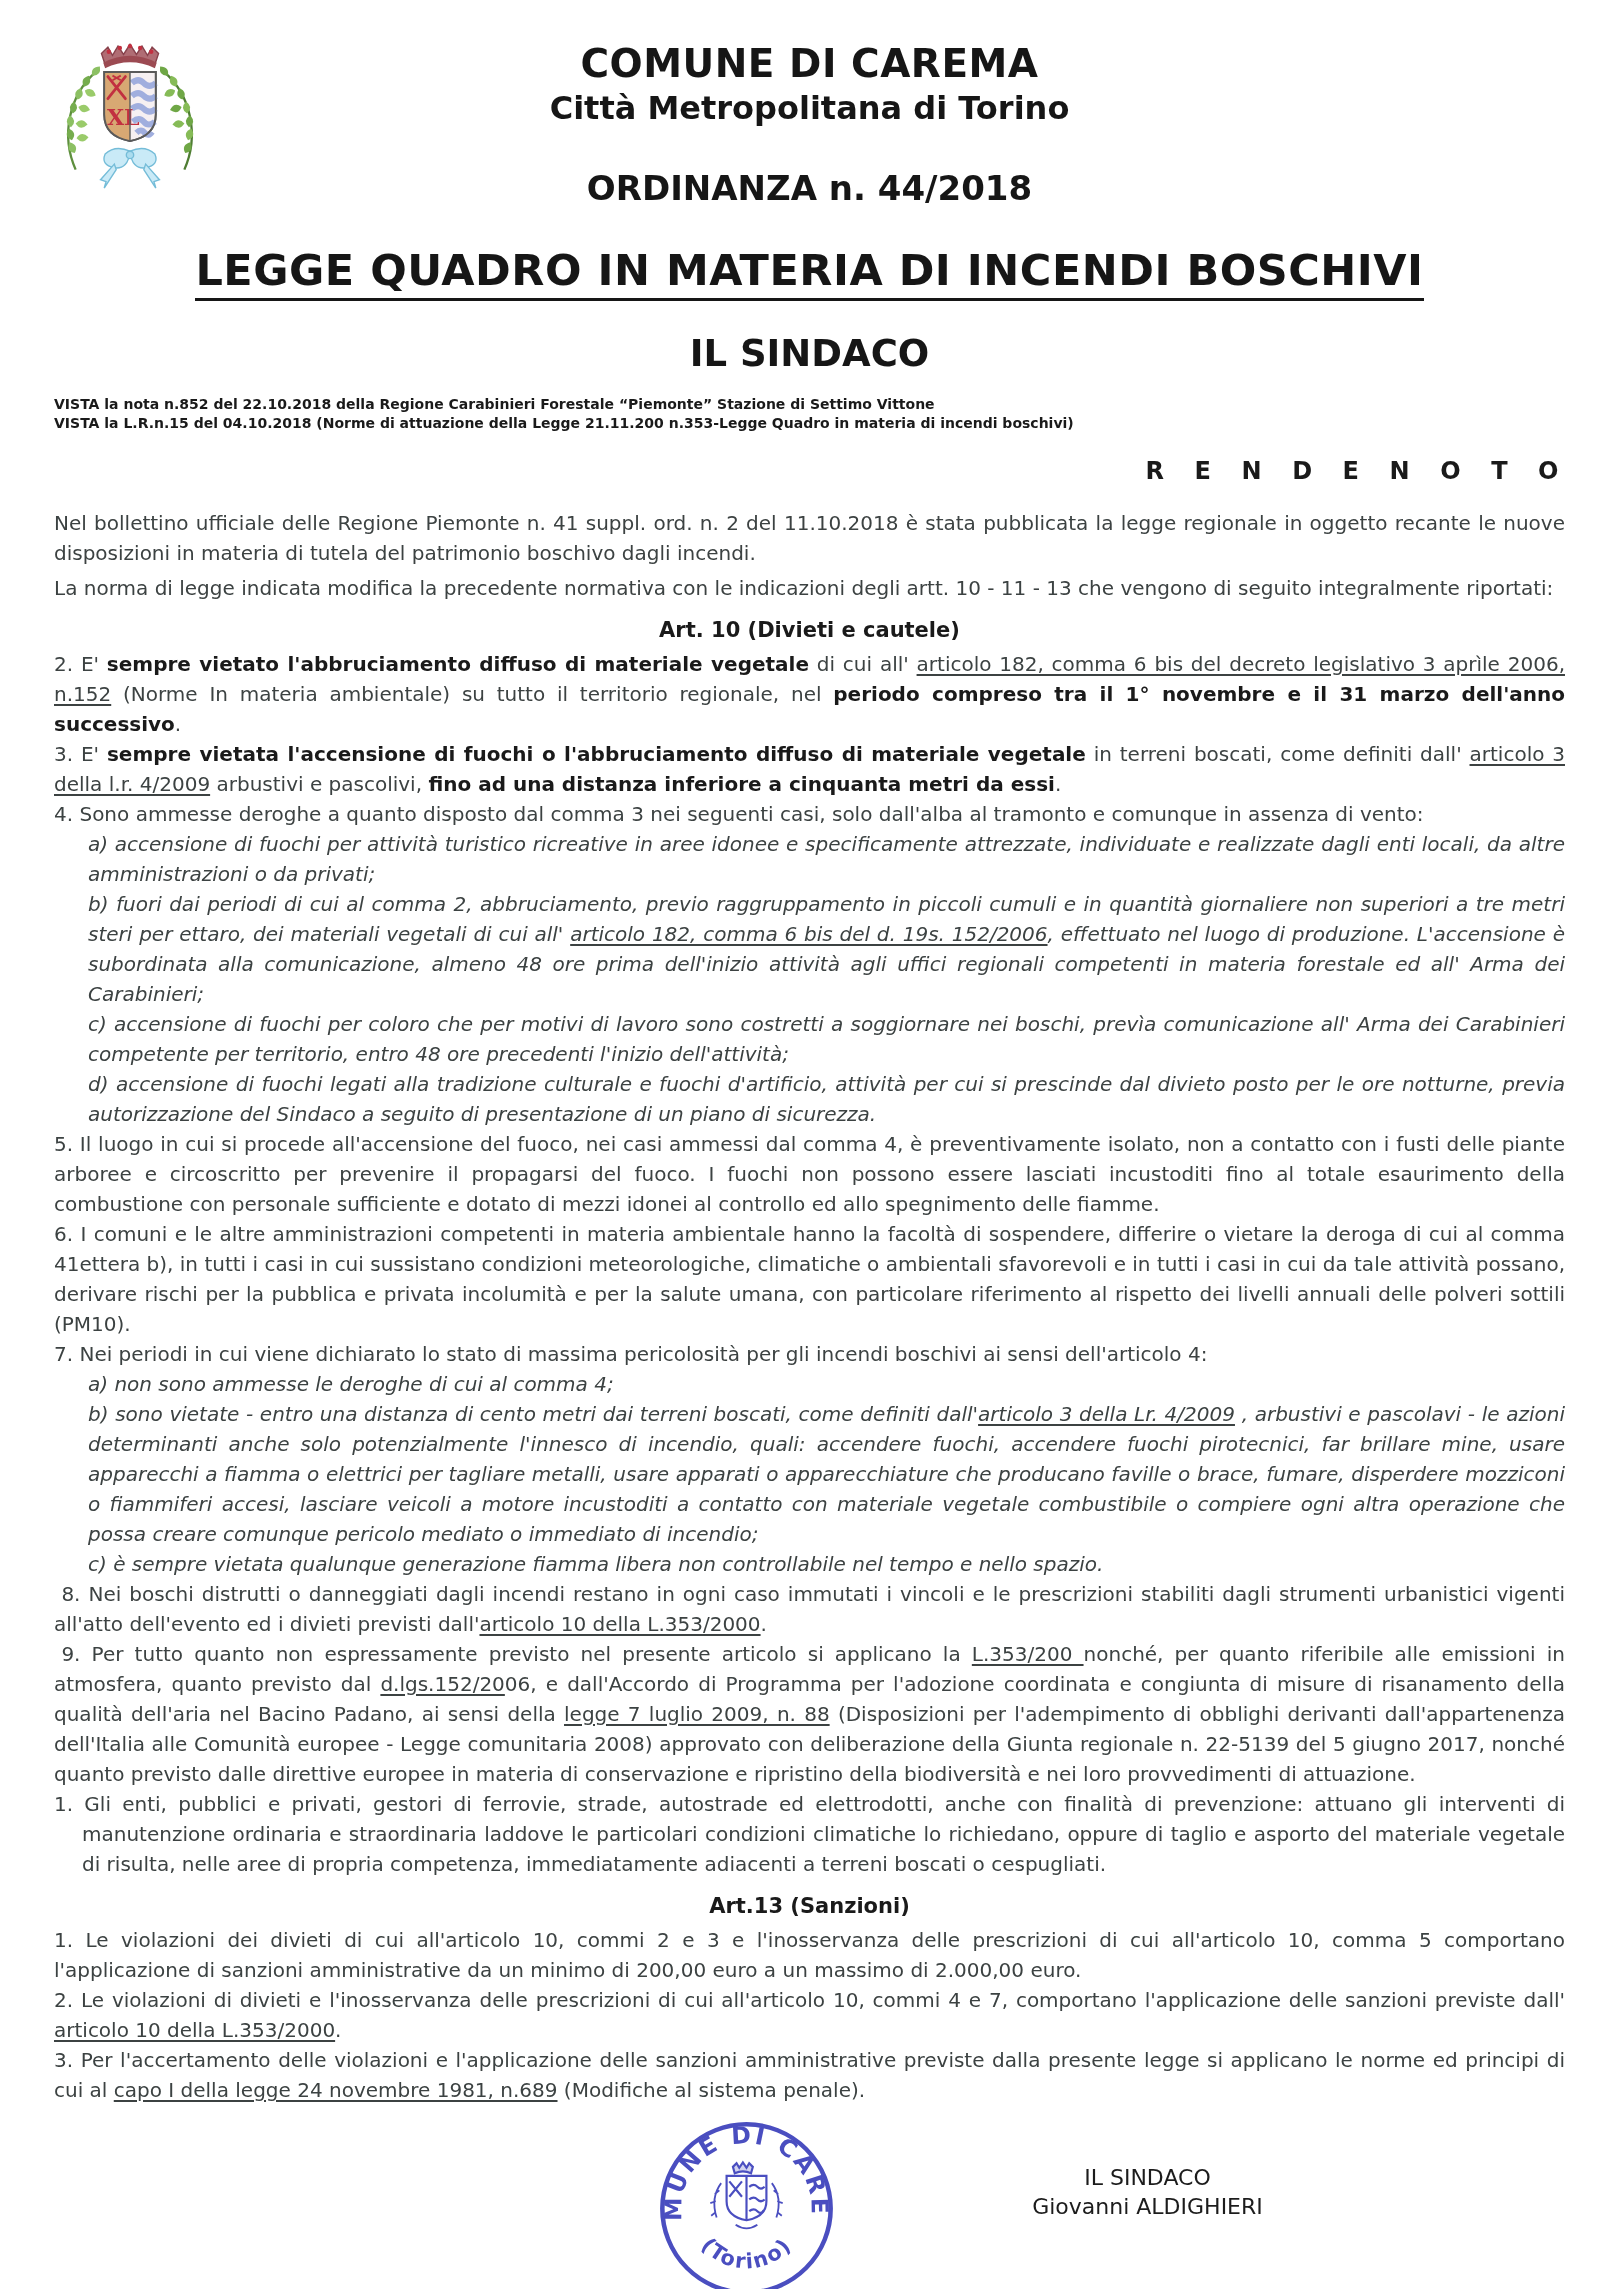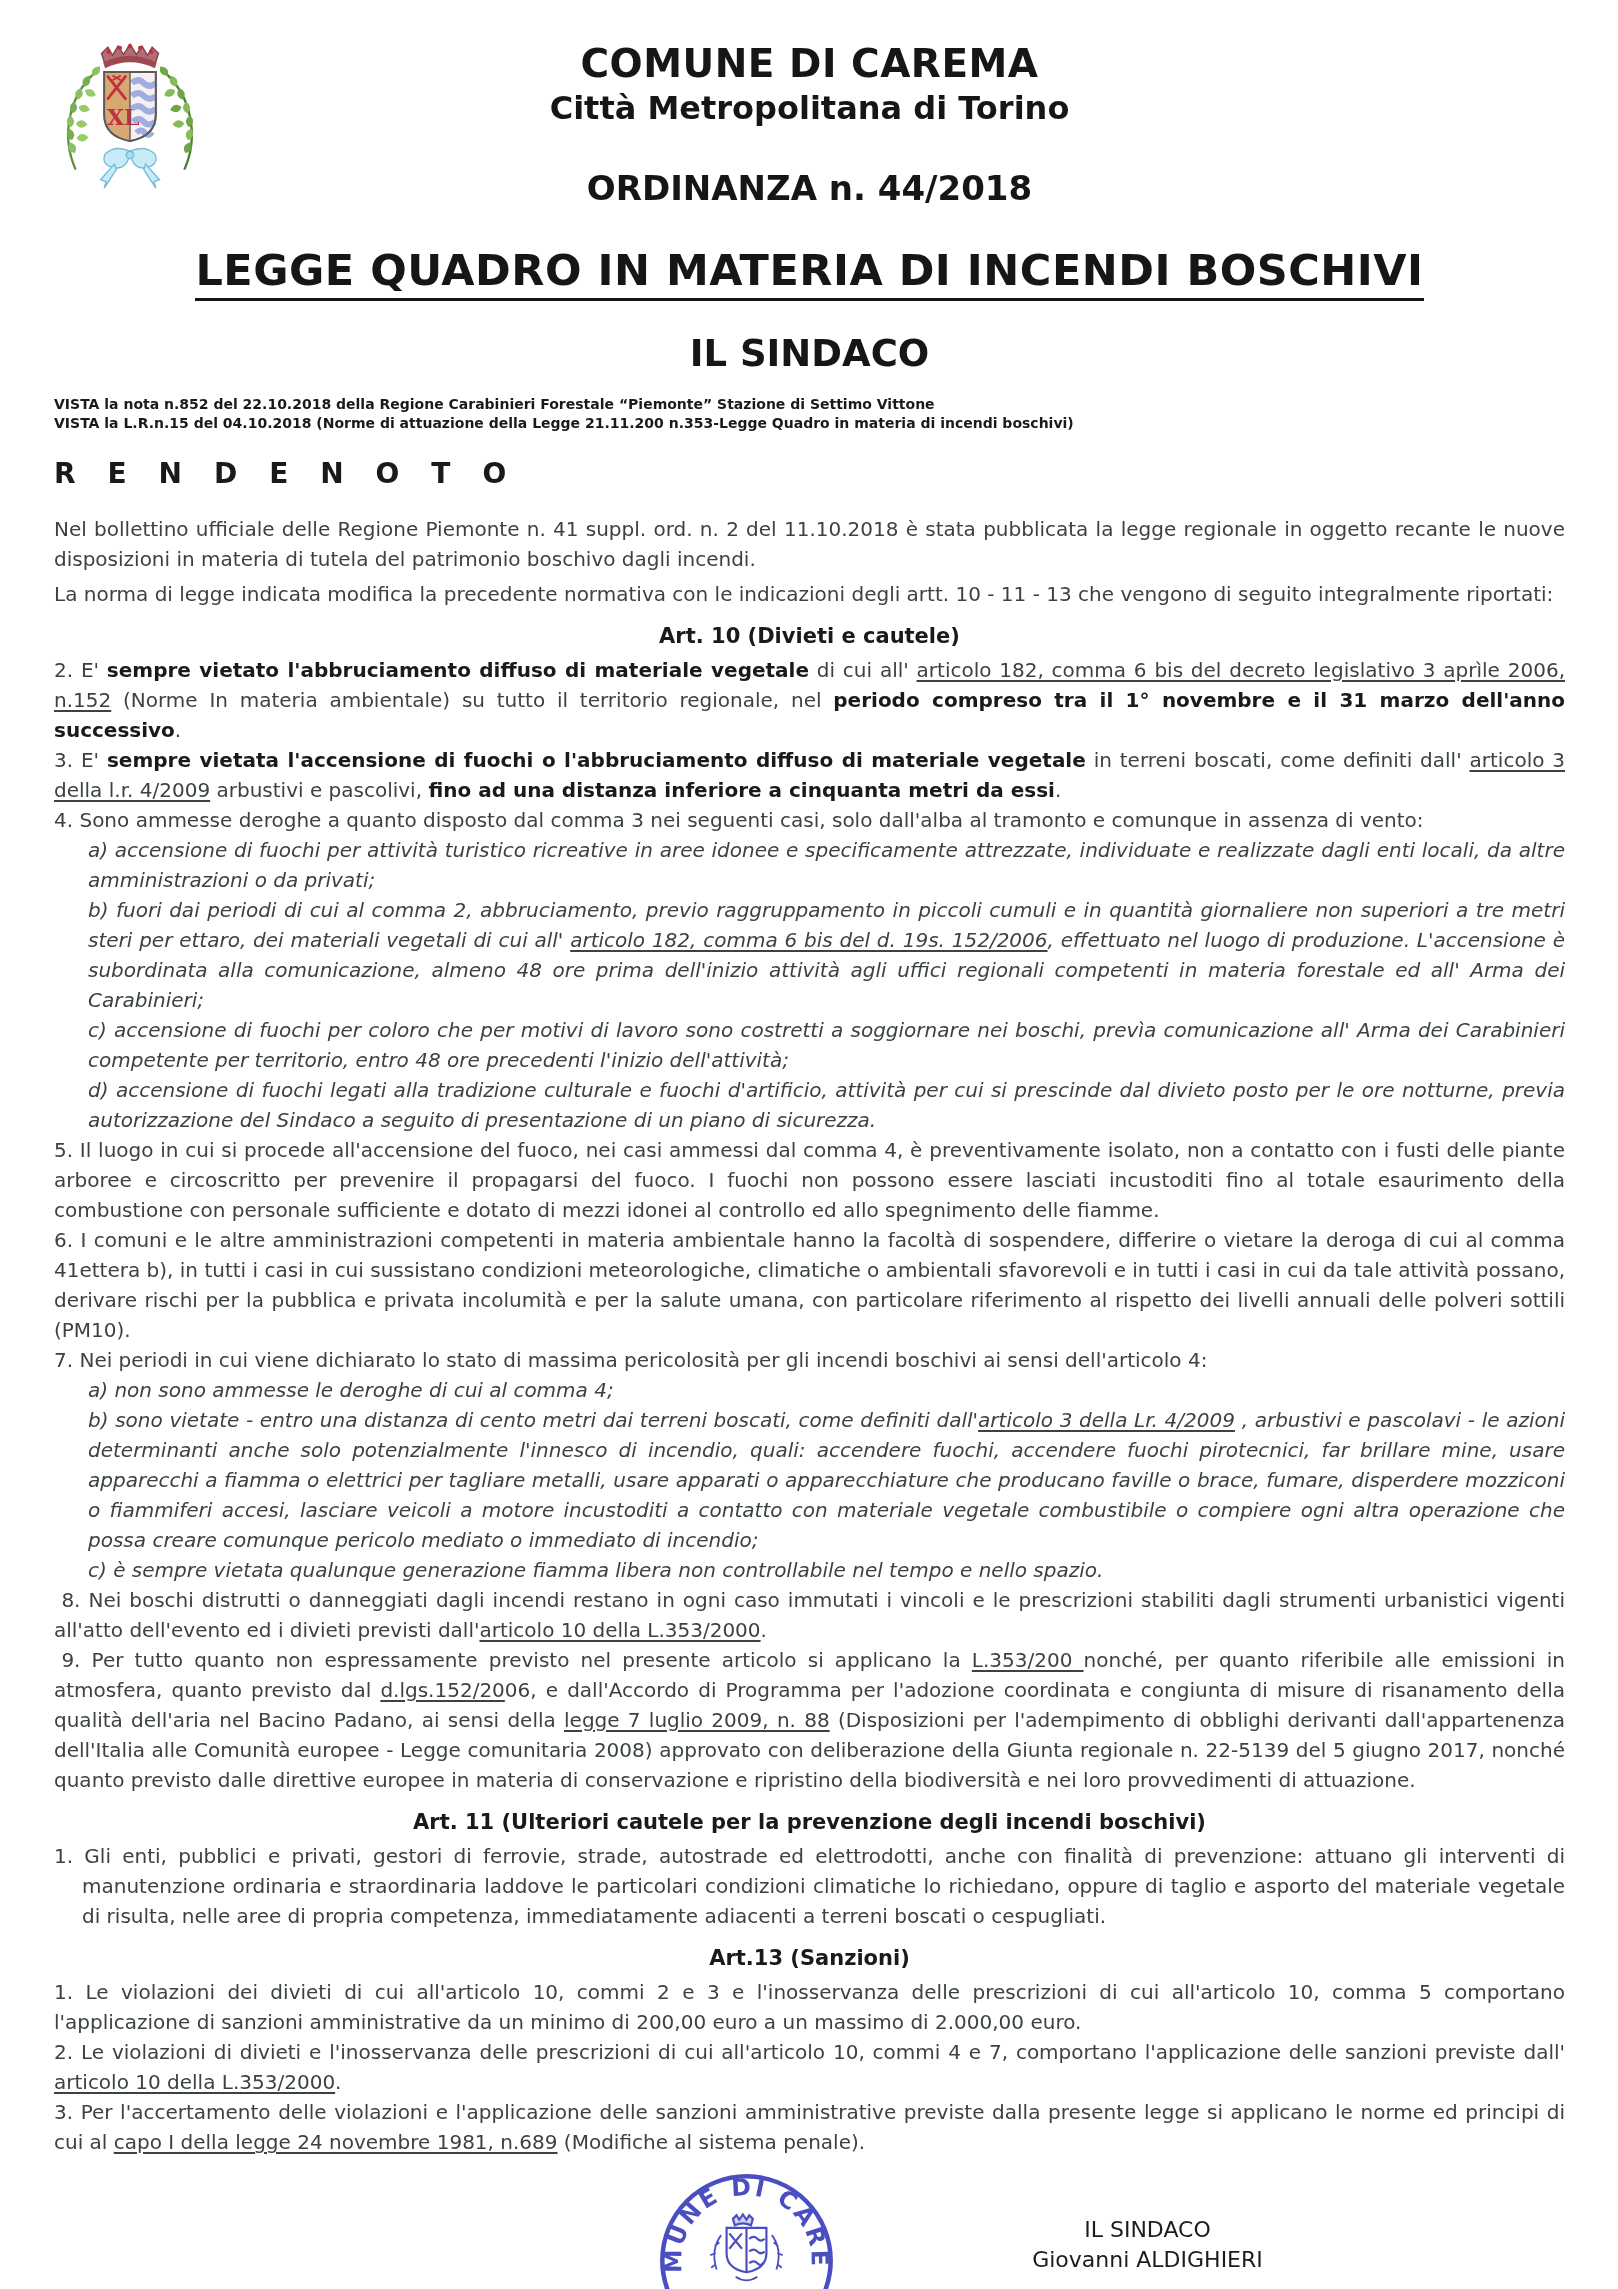--- a/index.html
+++ b/index.html
@@ -14,21 +14,21 @@
   .title{font-size:39px; font-weight:bold; letter-spacing:0.5px;}
   .subtitle{font-size:32px; font-weight:bold; margin-top:2.8px;}
   .ord{font-size:34px; font-weight:bold; margin-top:41px;}
   .law{margin-top:37px; font-size:43px; font-weight:bold;}
   .law-inner{border-bottom:3.7px solid #161616; padding-bottom:2.8px; letter-spacing:0.5px;}
   .issuer{font-size:37px; font-weight:bold; margin-top:37px; margin-bottom:20px;}
   
   .docbody{font-size:20px; line-height:1.5; text-align:justify;}
   .blk{margin:0;}
   .vista{font-weight:bold; text-align:left; font-size:14px; line-height:1.38; color:#1c1c1c;}
-  .rende{text-align:left; font-weight:bold; font-size:28px; color:#101010;
+  .rende{text-align:right; font-weight:bold; font-size:24px; color:#101010;
          letter-spacing:6.5px; word-spacing:9.2px; margin:20px 0 18.5px 0;}
   .p{margin-bottom:4.6px;}
   .h{text-align:center; font-weight:bold; color:#1a1a1a; font-size:21px; margin:12px 0 2.8px 0;}
   .sub{margin-left:34px; font-style:italic;}
   .hang{padding-left:28px; text-indent:-28px;}
   .sp{text-indent:7.4px;}
   .docbody span.b{font-weight:bold; color:#1a1a1a;}
   .docbody span.i{font-style:italic;}
   .docbody span.u{text-decoration:underline; text-underline-offset:2.8px; text-decoration-thickness:1.8px;}
   
@@ -134,21 +134,20 @@
       <div class="blk sub"><span class="i">c) accensione di fuochi per coloro che per motivi di lavoro sono costretti a soggiornare nei boschi, prevìa comunicazione all' Arma dei Carabinieri competente per territorio, entro 48 ore precedenti l'inizio dell'attività;</span></div>
       <div class="blk sub"><span class="i">d) accensione di fuochi legati alla tradizione culturale e fuochi d'artificio, attività per cui si prescinde dal divieto posto per le ore notturne, previa autorizzazione del Sindaco a seguito di presentazione di un piano di sicurezza.</span></div>
       <div class="blk item"><span>5. Il luogo in cui si procede all'accensione del fuoco, nei casi ammessi dal comma 4, è preventivamente isolato, non a contatto con i fusti delle piante arboree e circoscritto per prevenire il propagarsi del fuoco. I fuochi non possono essere lasciati incustoditi fino al totale esaurimento della combustione con personale sufficiente e dotato di mezzi idonei al controllo ed allo spegnimento delle fiamme.</span></div>
       <div class="blk item"><span>6. I comuni e le altre amministrazioni competenti in materia ambientale hanno la facoltà di sospendere, differire o vietare la deroga di cui al comma 41ettera b), in tutti i casi in cui sussistano condizioni meteorologiche, climatiche o ambientali sfavorevoli e in tutti i casi in cui da tale attività possano, derivare rischi per la pubblica e privata incolumità e per la salute umana, con particolare riferimento al rispetto dei livelli annuali delle polveri sottili (PM10).</span></div>
       <div class="blk item"><span>7. Nei periodi in cui viene dichiarato lo stato di massima pericolosità per gli incendi boschivi ai sensi dell'articolo 4:</span></div>
       <div class="blk sub"><span class="i">a) non sono ammesse le deroghe di cui al comma 4;</span></div>
       <div class="blk sub"><span class="i">b) sono vietate - entro una distanza di cento metri dai terreni boscati, come definiti dall'</span><span class="i u">articolo 3 della Lr. 4/2009</span><span class="i"> , arbustivi e pascolavi - le azioni determinanti anche solo potenzialmente l'innesco di incendio, quali: accendere fuochi, accendere fuochi pirotecnici, far brillare mine, usare apparecchi a fiamma o elettrici per tagliare metalli, usare apparati o apparecchiature che producano faville o brace, fumare, disperdere mozziconi o fiammiferi accesi, lasciare veicoli a motore incustoditi a contatto con materiale vegetale combustibile o compiere ogni altra operazione che possa creare comunque pericolo mediato o immediato di incendio;</span></div>
       <div class="blk sub"><span class="i">c) è sempre vietata qualunque generazione fiamma libera non controllabile nel tempo e nello spazio.</span></div>
       <div class="blk item sp"><span>8. Nei boschi distrutti o danneggiati dagli incendi restano in ogni caso immutati i vincoli e le prescrizioni stabiliti dagli strumenti urbanistici vigenti all'atto dell'evento ed i divieti previsti dall'</span><span class="u">articolo 10 della L.353/2000</span><span>.</span></div>
       <div class="blk item sp"><span>9. Per tutto quanto non espressamente previsto nel presente articolo si applicano la </span><span class="u">L.353/200 </span><span>nonché, per quanto riferibile alle emissioni in atmosfera, quanto previsto dal </span><span class="u">d.lgs.152/20</span><span>06, e dall'Accordo di Programma per l'adozione coordinata e congiunta di misure di risanamento della qualità dell'aria nel Bacino Padano, ai sensi della </span><span class="u">legge 7 luglio 2009, n. 88</span><span> (Disposizioni per l'adempimento di obblighi derivanti dall'appartenenza dell'Italia alle Comunità europee - Legge comunitaria 2008) approvato con deliberazione della Giunta regionale n. 22-5139 del 5 giugno 2017, nonché quanto previsto dalle direttive europee in materia di conservazione e ripristino della biodiversità e nei loro provvedimenti di attuazione.</span></div>
-      <div class="blk h"><span class="b">Art. 11 (Ulteriori cautele per la prevenzione degli incendi boschivi)</span></div>
       <div class="blk item hang"><span>1. Gli enti, pubblici e privati, gestori di ferrovie, strade, autostrade ed elettrodotti, anche con finalità di prevenzione: attuano gli interventi di manutenzione ordinaria e straordinaria laddove le particolari condizioni climatiche lo richiedano, oppure di taglio e asporto del materiale vegetale di risulta, nelle aree di propria competenza, immediatamente adiacenti a terreni boscati o cespugliati.</span></div>
       <div class="blk h"><span class="b">Art.13 (Sanzioni)</span></div>
       <div class="blk item"><span>1. Le violazioni dei divieti di cui all'articolo 10, commi 2 e 3 e l'inosservanza delle prescrizioni di cui all'articolo 10, comma 5 comportano l'applicazione di sanzioni amministrative da un minimo di 200,00 euro a un massimo di 2.000,00 euro.</span></div>
       <div class="blk item"><span>2. Le violazioni di divieti e l'inosservanza delle prescrizioni di cui all'articolo 10, commi 4 e 7, comportano l'applicazione delle sanzioni previste dall' </span><span class="u">articolo 10 della L.353/2000</span><span>.</span></div>
       <div class="blk item"><span>3. Per l'accertamento delle violazioni e l'applicazione delle sanzioni amministrative previste dalla presente legge si applicano le norme ed principi di cui al </span><span class="u">capo I della legge 24 novembre 1981, n.689</span><span> (Modifiche al sistema penale).</span></div>
     </div>
 
   <div class="footer">
 
     <svg class="stamp" width="181" height="181" viewBox="0 0 200 200" aria-hidden="true">

